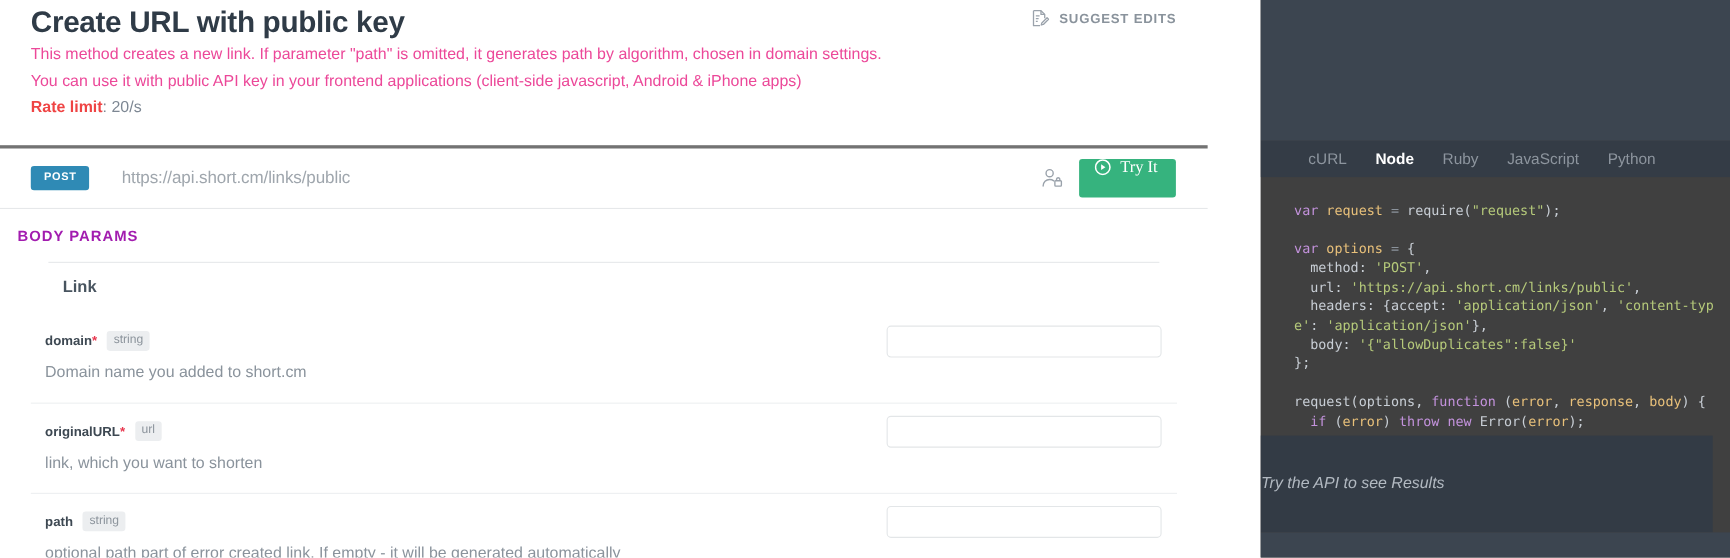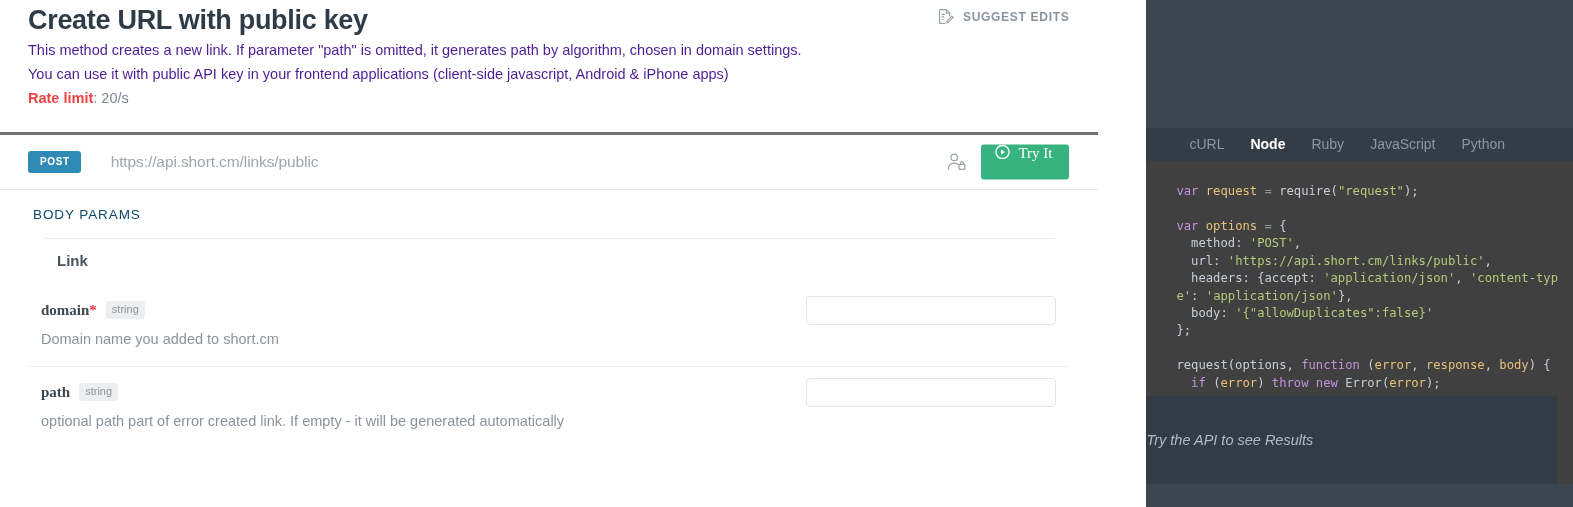--- a/index.html
+++ b/index.html
@@ -19,21 +19,21 @@
     position: relative;
     overflow: hidden;
   }
   .doc-header { padding: 0 28px; }
   .page-title {
     font-size: 27px; font-weight: bold; color: #2f3b47;
     letter-spacing: -0.3px;
     margin: 0; padding-top: 2px; line-height: 36px;
   }
   .desc-line {
-    font-size: 14.5px; color: #4c1d95; line-height: 24px;
+    font-size: 14.5px; color: #ec4899; line-height: 24px;
     margin: 0; white-space: nowrap;
   }
   .rate-line {
     font-size: 14.5px; color: #7d8793; line-height: 24px; margin: 0;
   }
   .rate-line b { color: #ef4444; font-weight: bold; }
 
   .suggest-edits {
     position: absolute; top: 8px; right: 29px;
     display: flex; align-items: center; gap: 9px;
@@ -85,44 +85,44 @@
     padding: 0 17px 0 14px;
     display: flex; align-items: flex-start; gap: 8px;
     font-size: 15px;
     font-family: Liberation Serif, serif;
     cursor: pointer;
   }
   .try-it-icon { width: 15px; height: 15px; display: block; }
 
   
   .section-label {
-    font-size: 13.5px; color: #0c4a6e;
+    font-size: 13.5px; color: #a21caf;
     letter-spacing: 0.9px;
-    padding: 17px 0 0 33px;
-    font-weight: normal;
+    padding: 17px 0 0 16px;
+    font-weight: bold;
   }
   .params-group { margin-top: 15px; padding: 0 28px 0 28px; }
   .group-title {
     font-size: 15px; font-weight: bold; color: #48545f;
     border-top: 1px solid #e6e8ea;
     padding: 13px 0 0 13px;
     margin: 16px;
   }
   .param-row {
     display: flex; align-items: flex-start;
     padding: 16px 0 15px 13px;
     border-bottom: 1px solid #edeff1;
     position: relative;
     min-height: 79px;
   }
   .param-row:last-child { border-bottom: none; }
   .param-left { width: 800px; }
   .param-name-line { display: flex; align-items: center; gap: 9px; }
   .param-name {
-    font-size: 15px; font-weight: bold; color: #3d4852; font-family: Liberation Serif, serif;
+    font-size: 12px; font-weight: bold; color: #3d4852;
   }
   .param-required { color: #e8384f; font-weight: bold; }
   .type-badge {
     background: #eceef0; color: #8c949c;
     font-size: 11px; border-radius: 3px;
     padding: 2px 6px 3px 6px; line-height: 13px;
   }
   .param-desc {
     font-size: 14.5px; color: #8a939c;
     line-height: 23px; margin-top: 9px;
@@ -263,20 +263,30 @@
                 <span class="param-name">domain<span class="param-required">*</span></span>
                 <span class="type-badge">string</span>
               </div>
               <div class="param-desc">Domain name you added to short.cm</div>
             </div>
             <input class="param-input" type="text" placeholder="" style="">
           </div>
           <div class="param-row">
             <div class="param-left">
               <div class="param-name-line">
+                <span class="param-name">originalURL<span class="param-required">*</span></span>
+                <span class="type-badge">url</span>
+              </div>
+              <div class="param-desc">link, which you want to shorten</div>
+            </div>
+            <input class="param-input" type="text" placeholder="" style="">
+          </div>
+          <div class="param-row">
+            <div class="param-left">
+              <div class="param-name-line">
                 <span class="param-name">path</span>
                 <span class="type-badge">string</span>
               </div>
               <div class="param-desc">optional path part of error created link. If empty - it will be generated automatically</div>
             </div>
             <input class="param-input" type="text" placeholder="" style="">
           </div>
         </div>
     </div>
 

